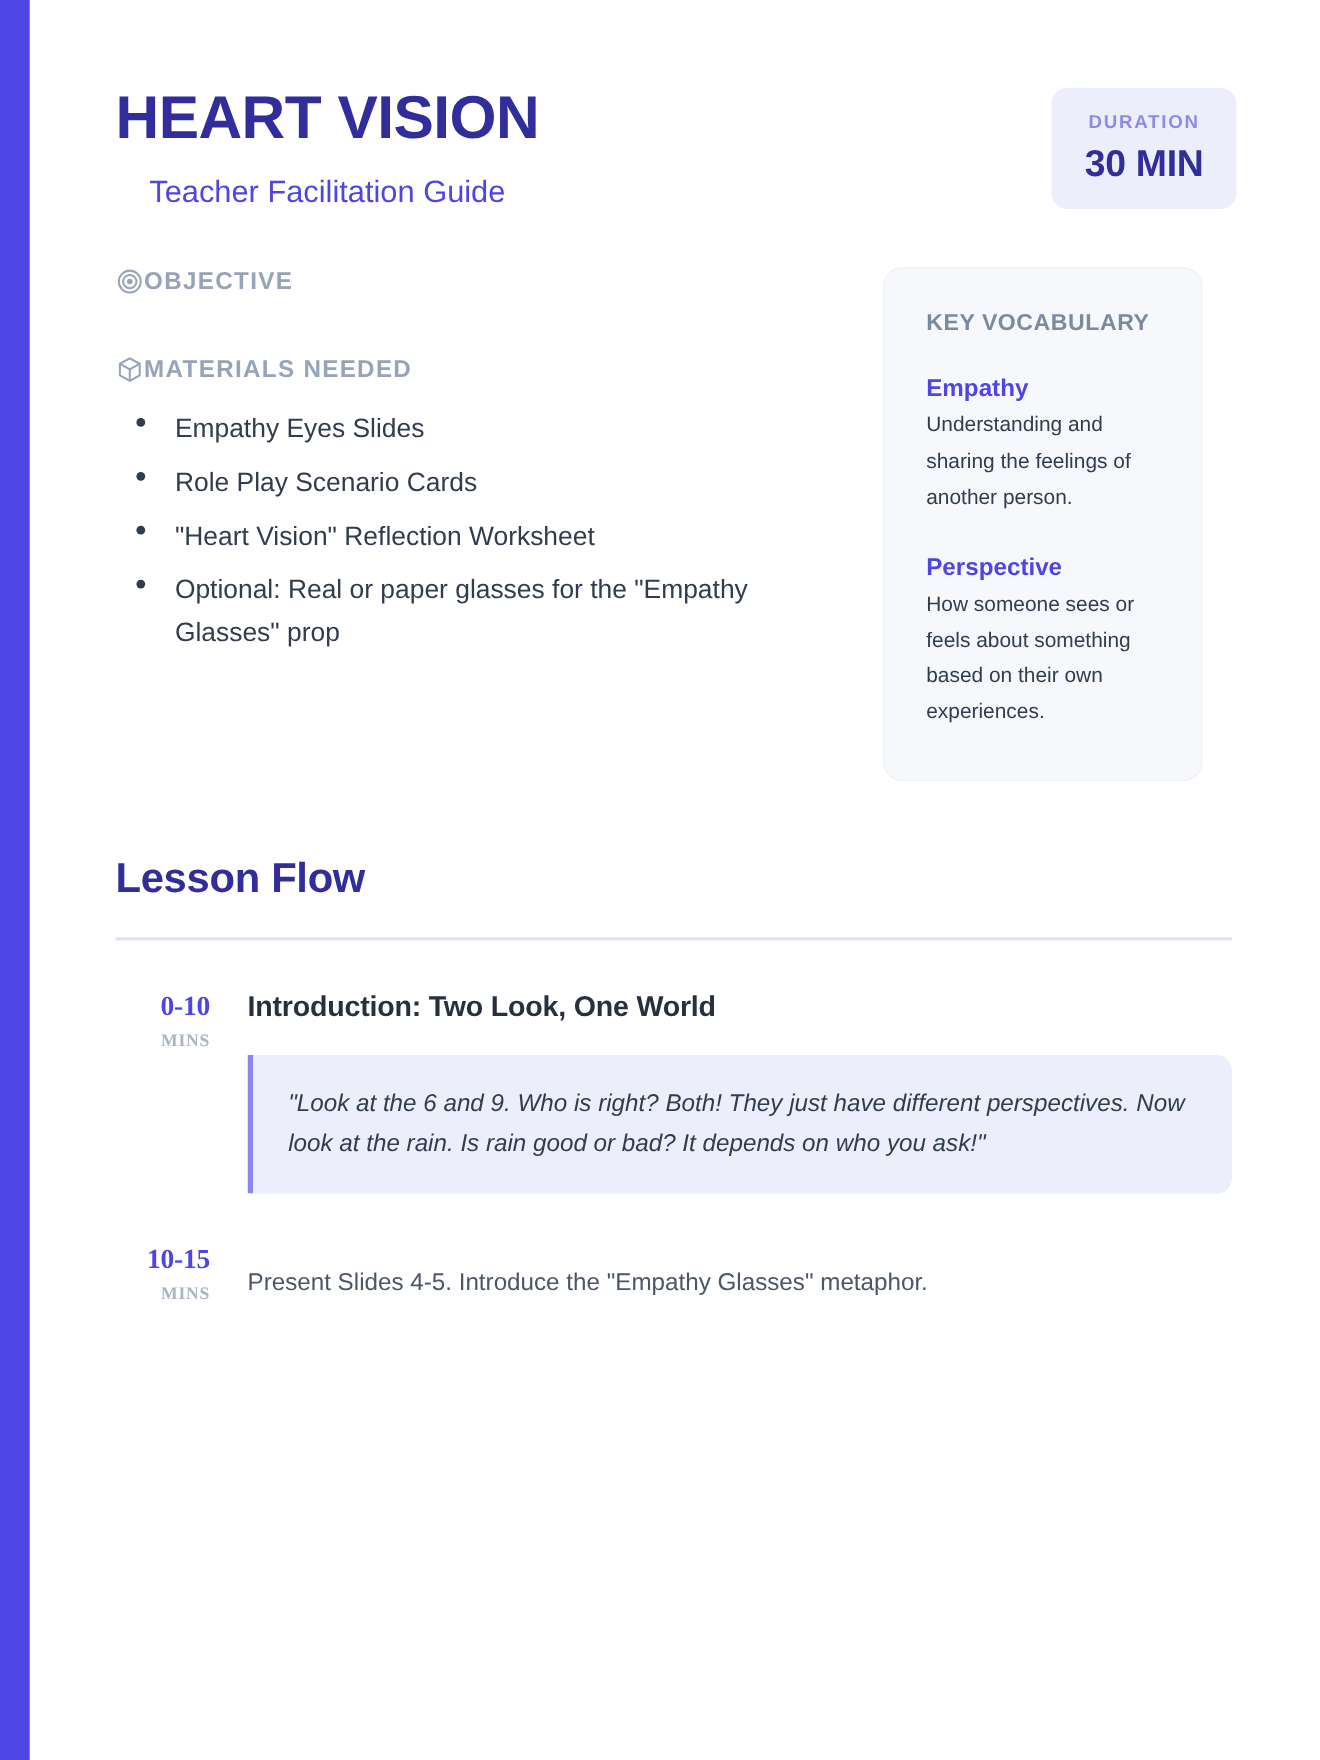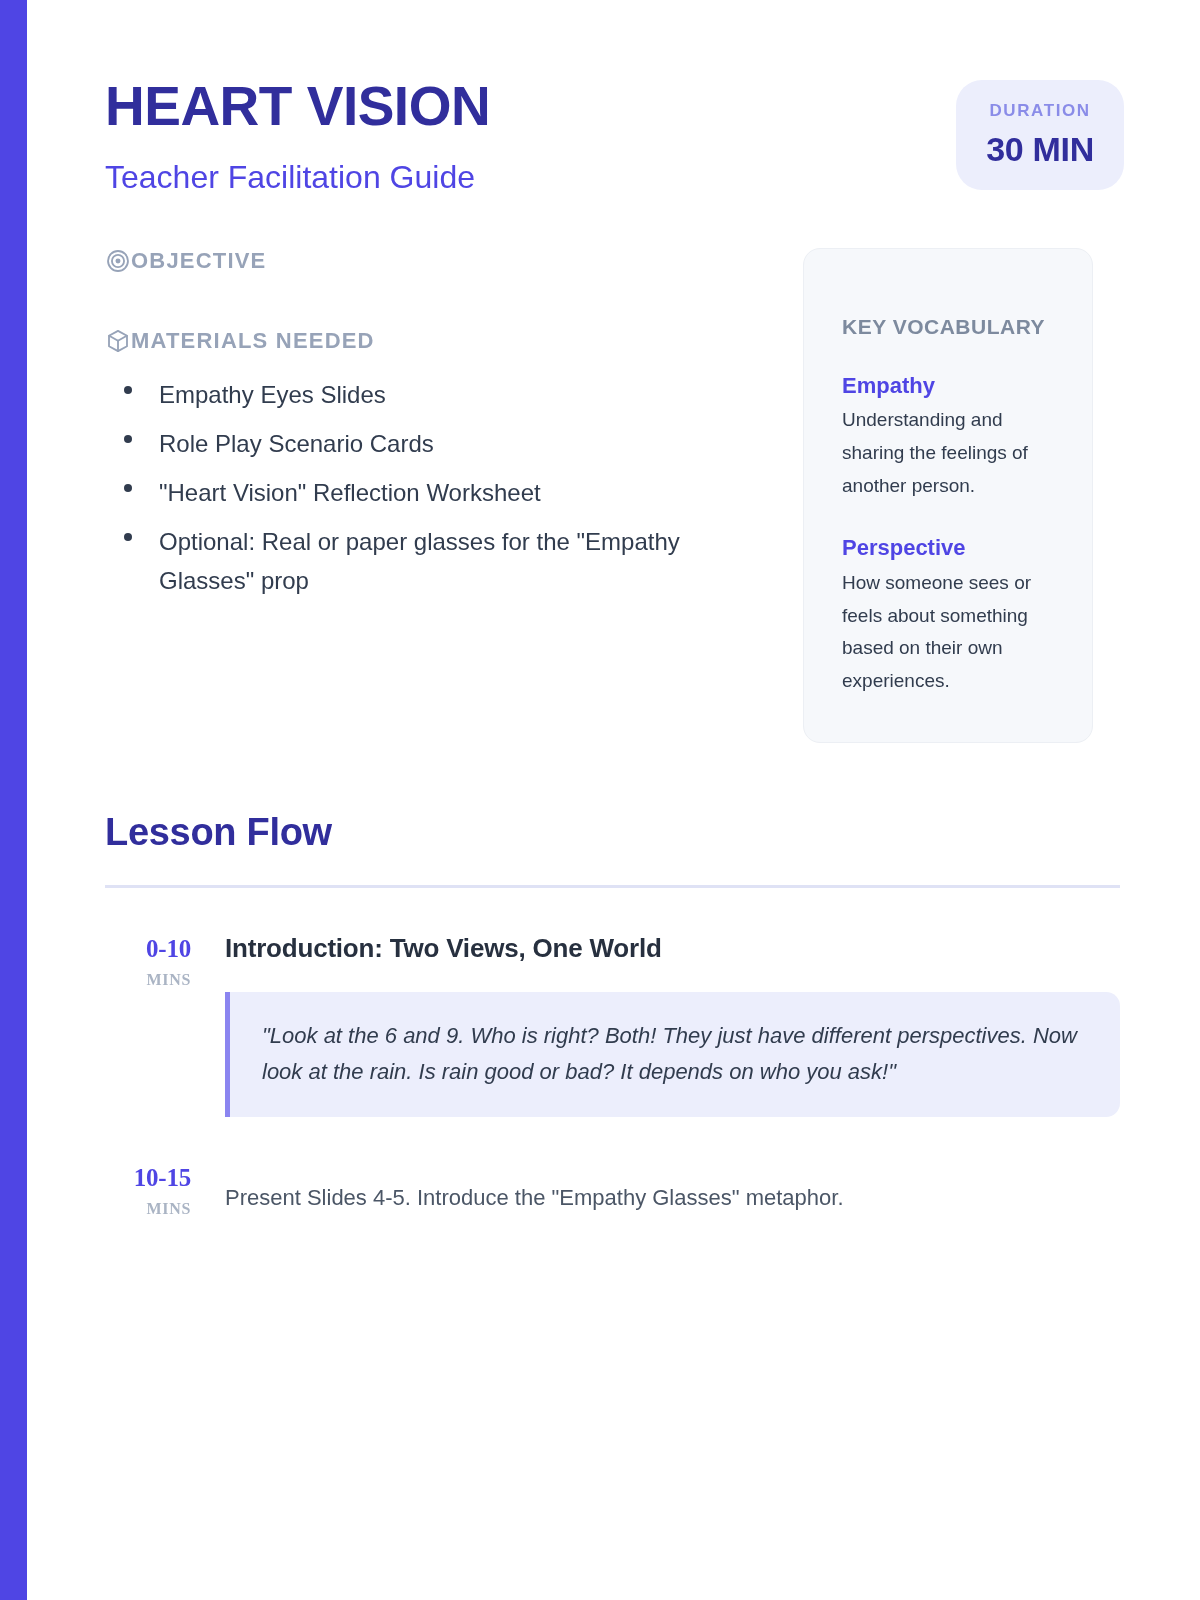--- a/index.html
+++ b/index.html
@@ -47,29 +47,30 @@
   .doc-title {
     font-size: 55px;
     font-weight: 700;
     letter-spacing: -0.5px;
     color: #312e9c;
     line-height: 1.05;
     margin: 0;
     font-stretch: condensed;
   }
   .doc-subtitle {
-    font-size: 32px;
+    font-size: 28px;
     font-weight: 500;
     color: #4f45e4;
     margin: 22px 0 0 0;
     line-height: 1.2;
+    text-align: center;
   }
   .duration-badge {
     background: #eceefc;
-    border-radius: 26px;
+    border-radius: 14px;
     padding: 22px 30px 24px 30px;
     text-align: center;
     min-width: 166px;
     box-sizing: border-box;
     margin-top: 18px;
     margin-right: -4px;
   }
   .duration-label {
     font-size: 17px;
     font-weight: 700;
@@ -144,21 +145,21 @@
     background: #313c4e;
     margin-left: 19px;
     vertical-align: 0.38em;
   }
 
   
   .vocab-card {
     background: #f6f8fb;
     border: 1px solid #eceff4;
     border-radius: 17px;
-    padding: 62px 34px 44px 38px;
+    padding: 34px 34px 44px 38px;
     box-sizing: border-box;
     width: 290px;
   }
   .vocab-title {
     font-size: 21px;
     font-weight: 700;
     letter-spacing: 0.5px;
     color: #7d8a9e;
     line-height: 1.55;
     margin: 0 0 28px 0;
@@ -327,21 +328,21 @@
     <div class="flow-rule"></div>
 
     <div class="timeline">
 
       <div class="tl-row">
         <div class="tl-time">
           <div class="tl-range">0-10</div>
           <div class="tl-unit">MINS</div>
         </div>
         <div class="tl-body">
-          <h3 class="tl-heading">Introduction: Two Views, One World</h3>
+          <h3 class="tl-heading">Introduction: Two Look, One World</h3>
           <div class="quote-box">
             <p class="quote-text">"Look at the 6 and 9. Who is right? Both! They just have different perspectives. Now look at the rain. Is rain good or bad? It depends on who you ask!"</p>
           </div>
         </div>
       </div>
 
       <div class="tl-row">
         <div class="tl-time">
           <div class="tl-range">10-15</div>
           <div class="tl-unit">MINS</div>

